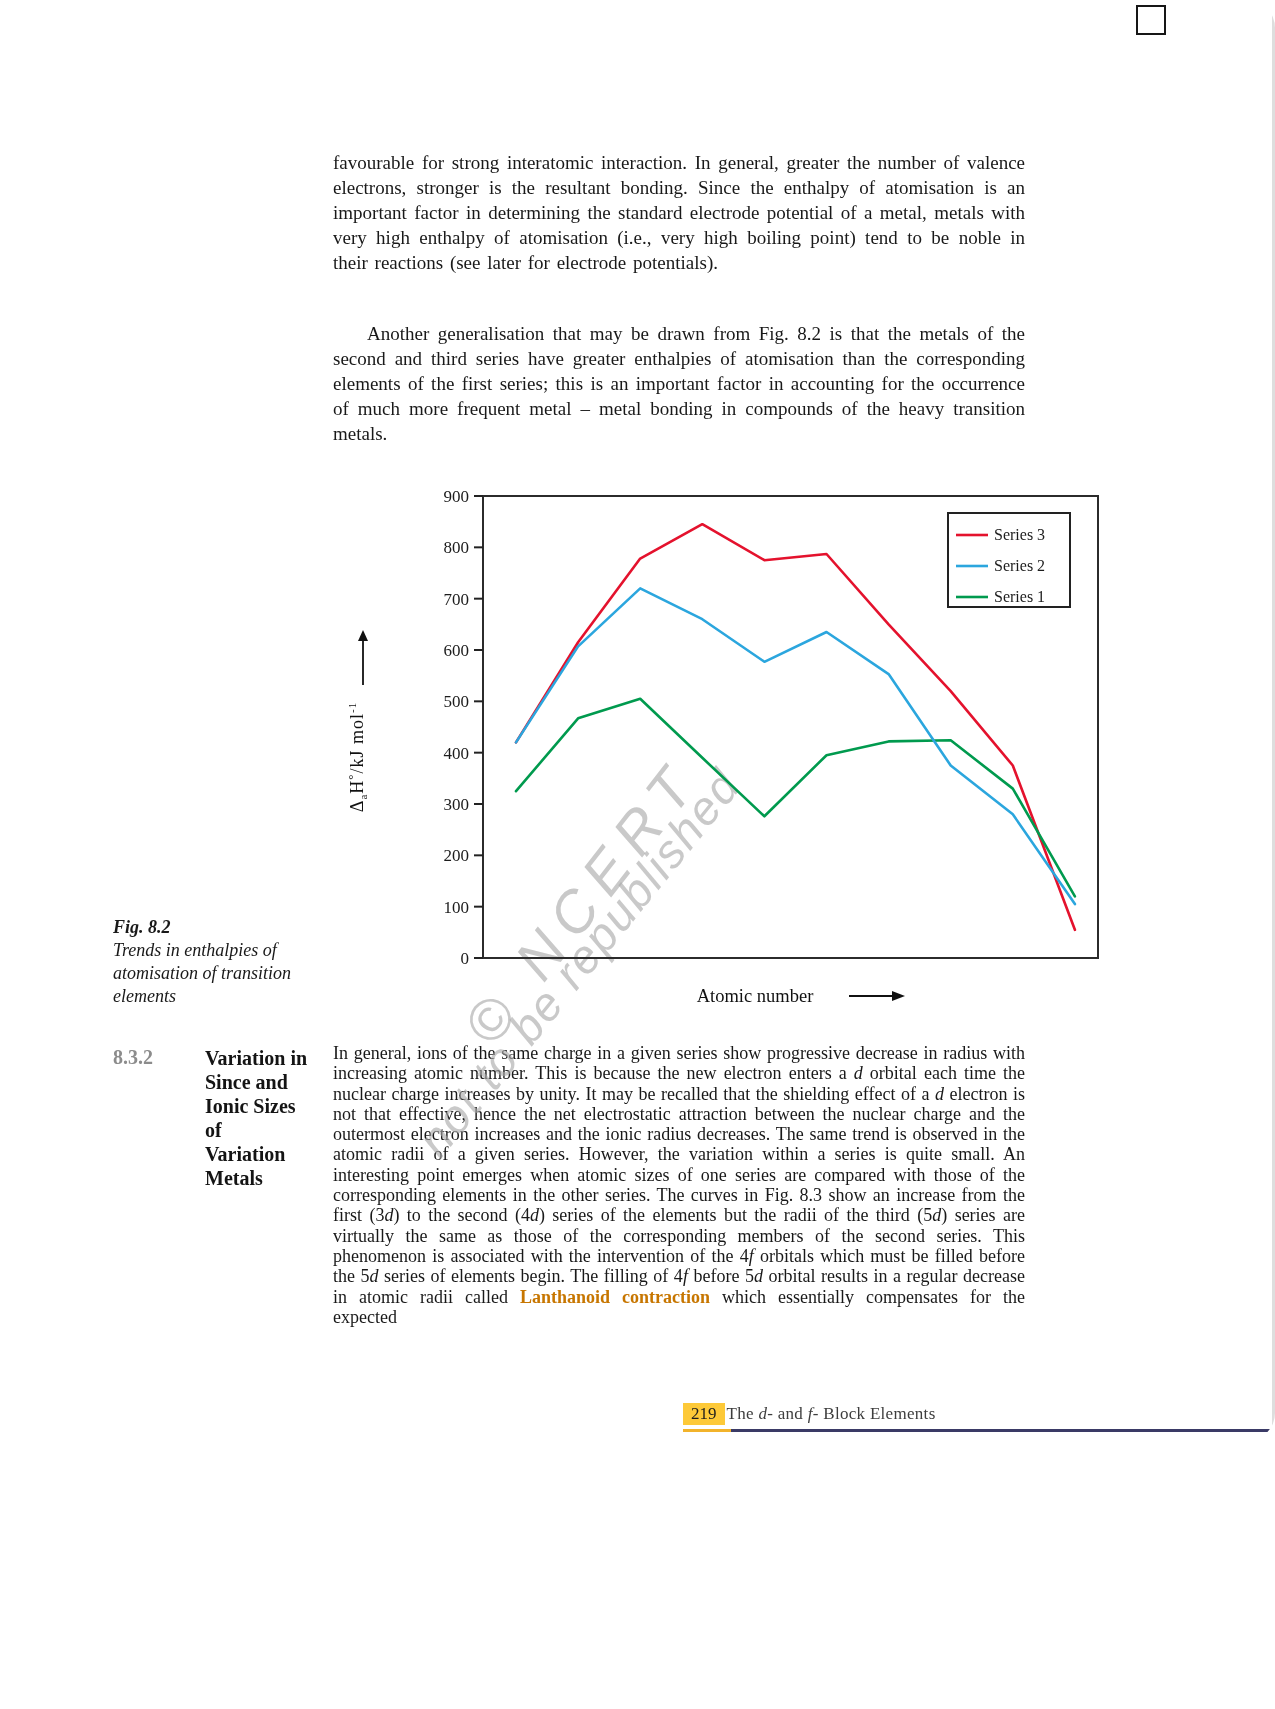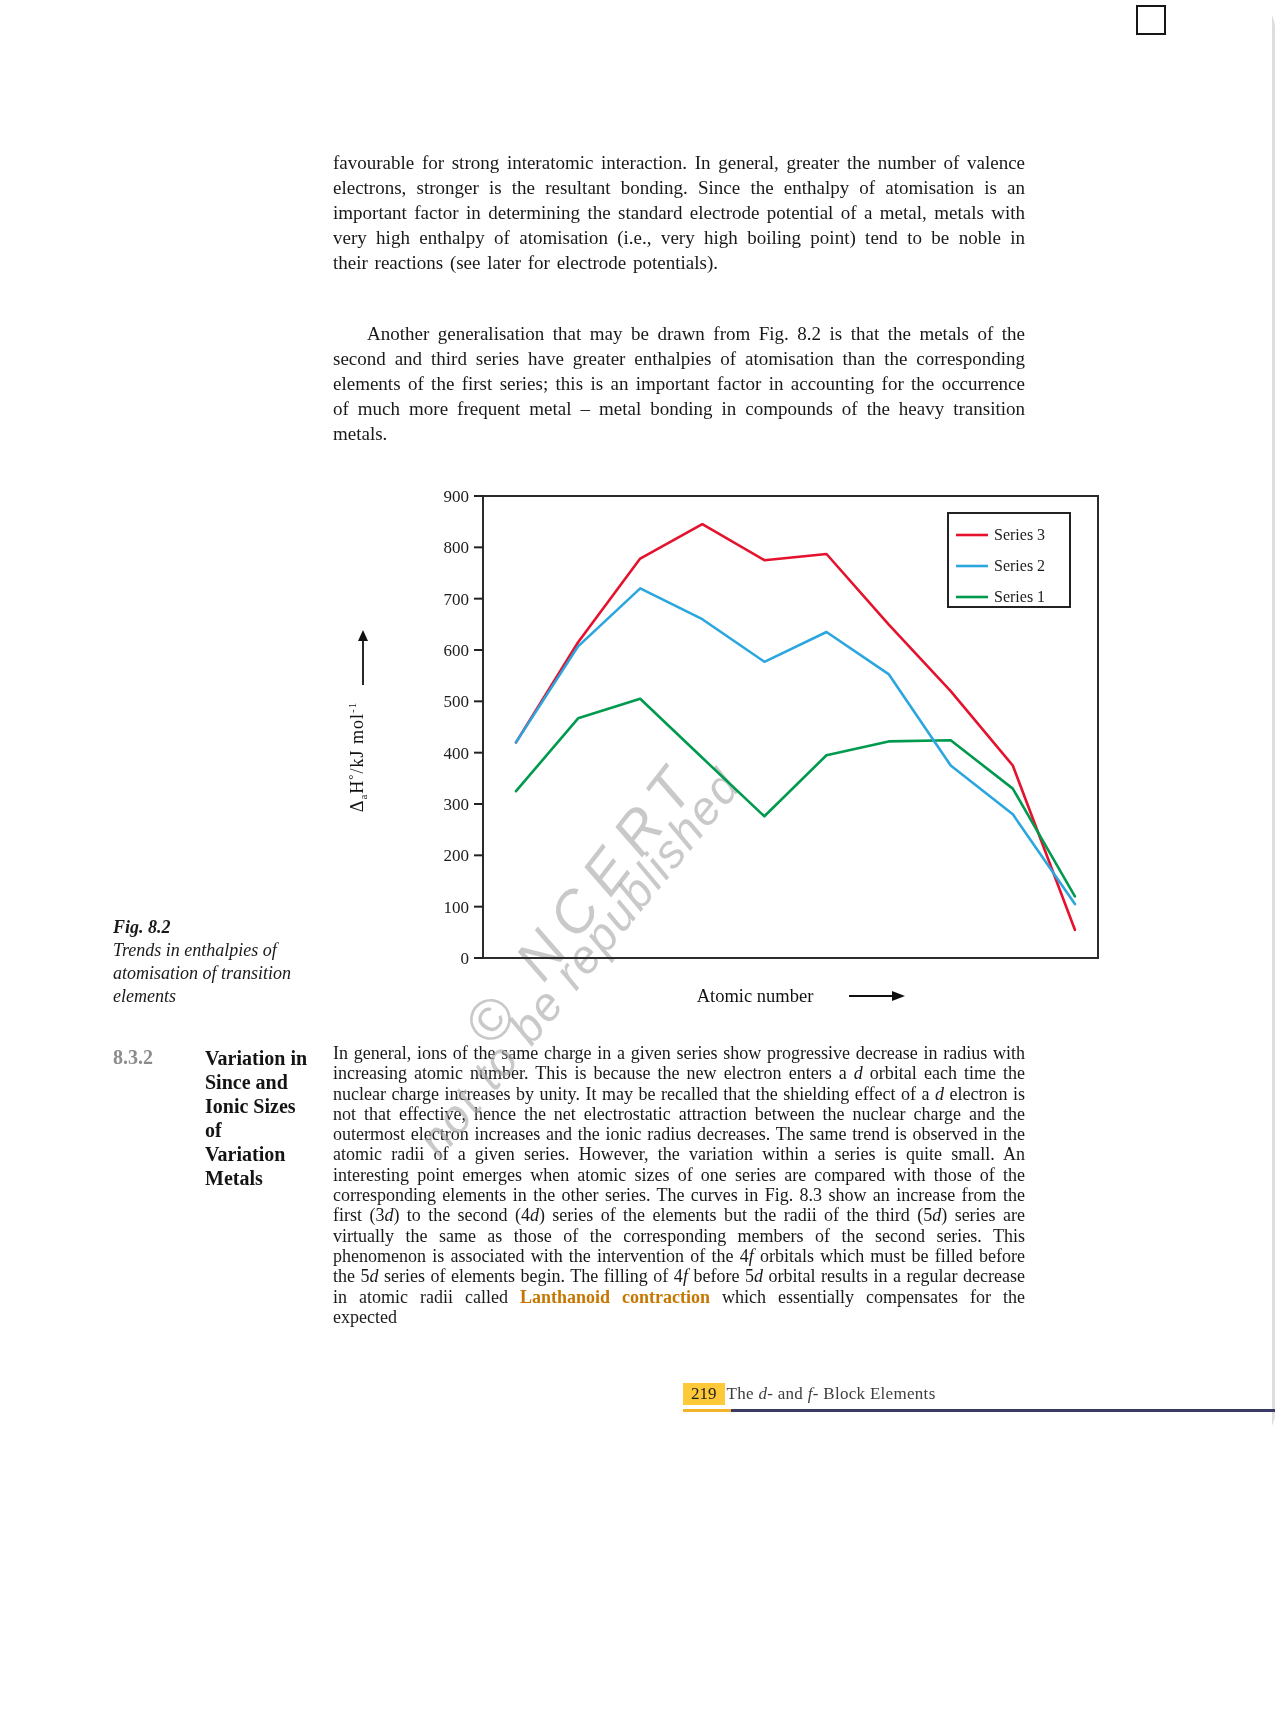--- a/index.html
+++ b/index.html
@@ -17,21 +17,21 @@
   .figcap .fig-label{font-weight:bold;}
   .section-number{position:absolute;left:113px;top:1046px;font-size:20px;font-weight:bold;color:#8c8c8c;}
   .section-title{position:absolute;left:177px;top:1046px;font-size:20px;font-weight:bold;line-height:24px;color:#141414;margin-left:28px;}
   .watermark{position:absolute;font-family:"Liberation Sans","DejaVu Sans",sans-serif;font-style:italic;
              color:rgba(168,168,168,0.62);white-space:nowrap;transform-origin:0 0;z-index:1;}
   #wm1{left:450px;top:1016px;font-size:58px;letter-spacing:12px;transform:rotate(-52deg);}
   #wm2{left:406px;top:1132px;font-size:47px;letter-spacing:2px;transform:rotate(-51deg);}
   #chart-svg{position:absolute;left:335px;top:445px;z-index:2;font-family:"Liberation Serif","DejaVu Serif",serif;}
   .footer{position:absolute;left:683px;top:1383px;width:592px;z-index:3;}
   .footer-row{display:flex;align-items:baseline;font-size:17px;}
-  .page-number{background:#fdc938;color:#1d1d1d;padding:1px 8px;font-weight:normal;}
+  .page-number{background:#fdc938;color:#1d1d1d;padding:1px 8px;font-weight:normal;margin-top:20px;}
   .chapter-title{margin-left:2px;color:#3d3d3d;letter-spacing:0.3px;}
   .footer-rule{display:flex;margin-top:4px;height:2.5px;}
   .footer-rule .gold{width:48px;background:#f2b32b;}
   .footer-rule .dark{flex:1;background:#3a3a66;}
   .year{position:absolute;left:333px;top:1541px;width:510px;text-align:center;font-size:15.5px;color:#232323;}
 </style>
 </head>
 <body>
 
 <div class="page">

